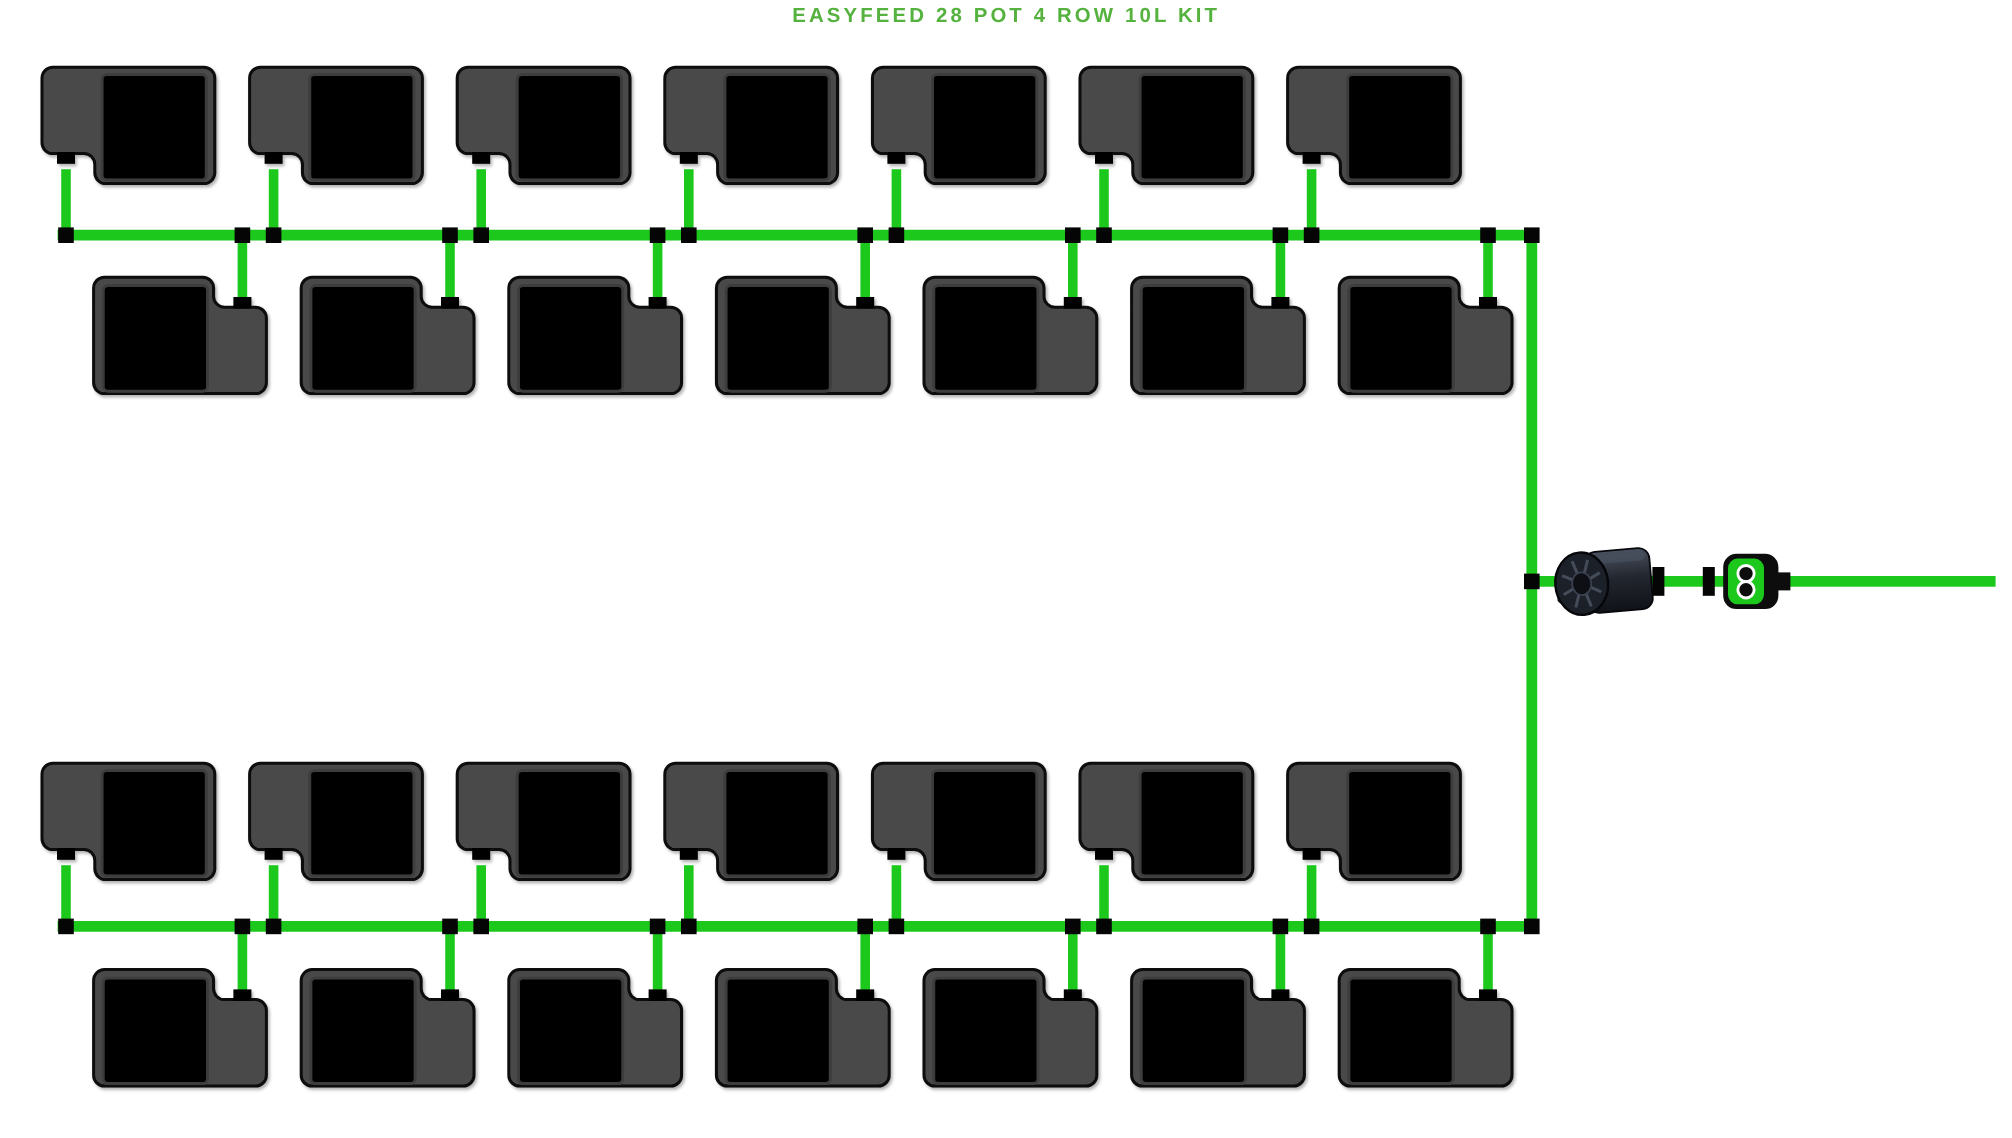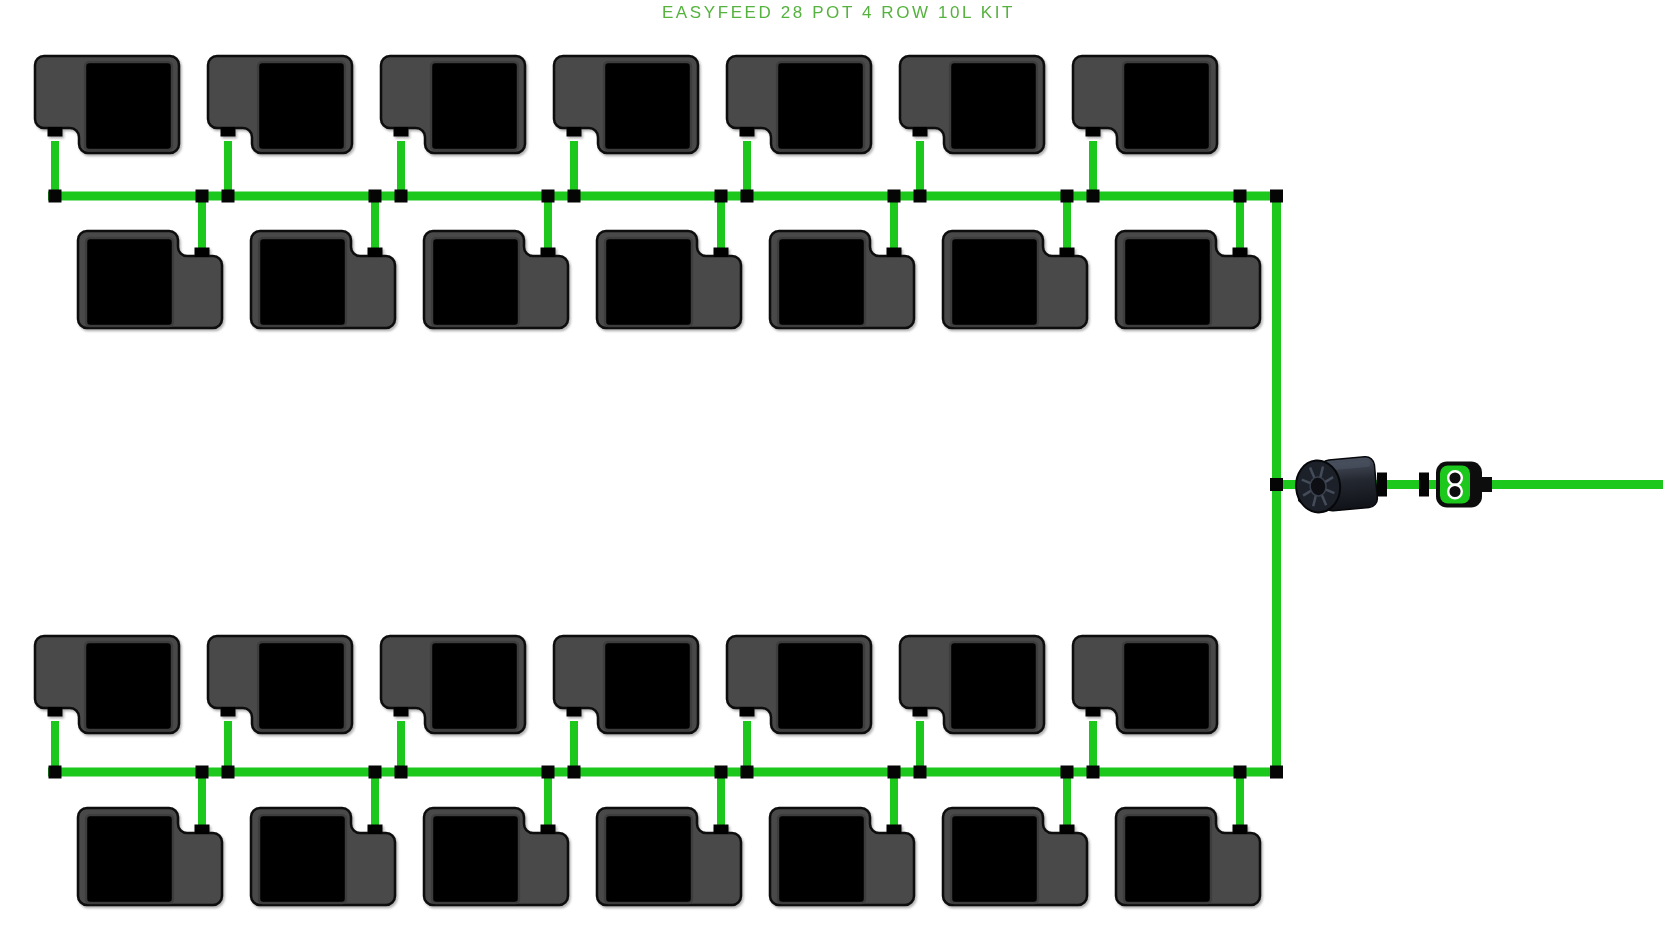--- a/index.html
+++ b/index.html
@@ -1,19 +1,19 @@
 <!DOCTYPE html>
 <html><head>
 <meta charset="utf-8">
 <style>
   html,body{margin:0;padding:0;background:#ffffff;}
   .stage{position:relative;width:1677px;height:948px;background:#ffffff;overflow:hidden;
          font-family:"Liberation Sans", sans-serif;}
   .diagram-title{position:absolute;top:3px;left:0;right:0;text-align:center;
-    font-size:17px;font-weight:normal;letter-spacing:2.6px;white-space:nowrap;}
+    font-size:17px;font-weight:bold;letter-spacing:2.6px;white-space:nowrap;}
   svg{position:absolute;top:0;left:0;}
 </style>
 </head>
 <body>
 
 <div class="stage">
   <div class="diagram-title" style="color: rgb(85, 178, 62);">EASYFEED 28 POT 4 ROW 10L KIT</div>
   <svg id="scene" width="1677" height="948" viewBox="0 0 1677 948">
       <defs>
         <filter id="potShadow" x="-20%" y="-20%" width="140%" height="140%">

